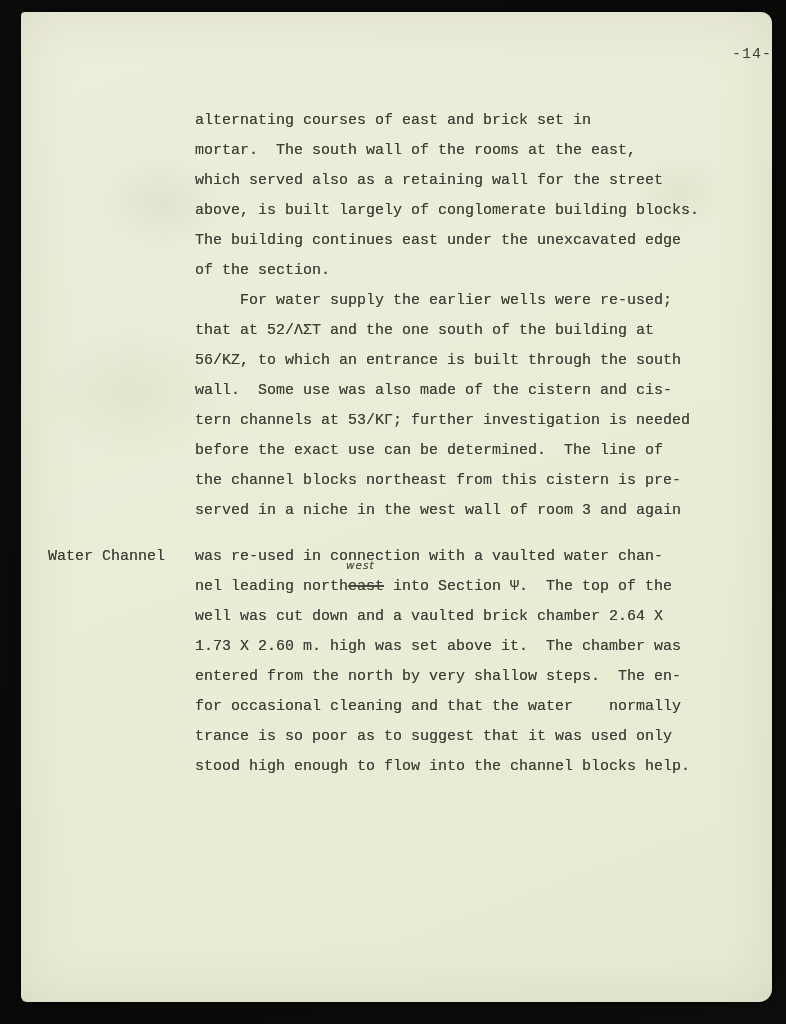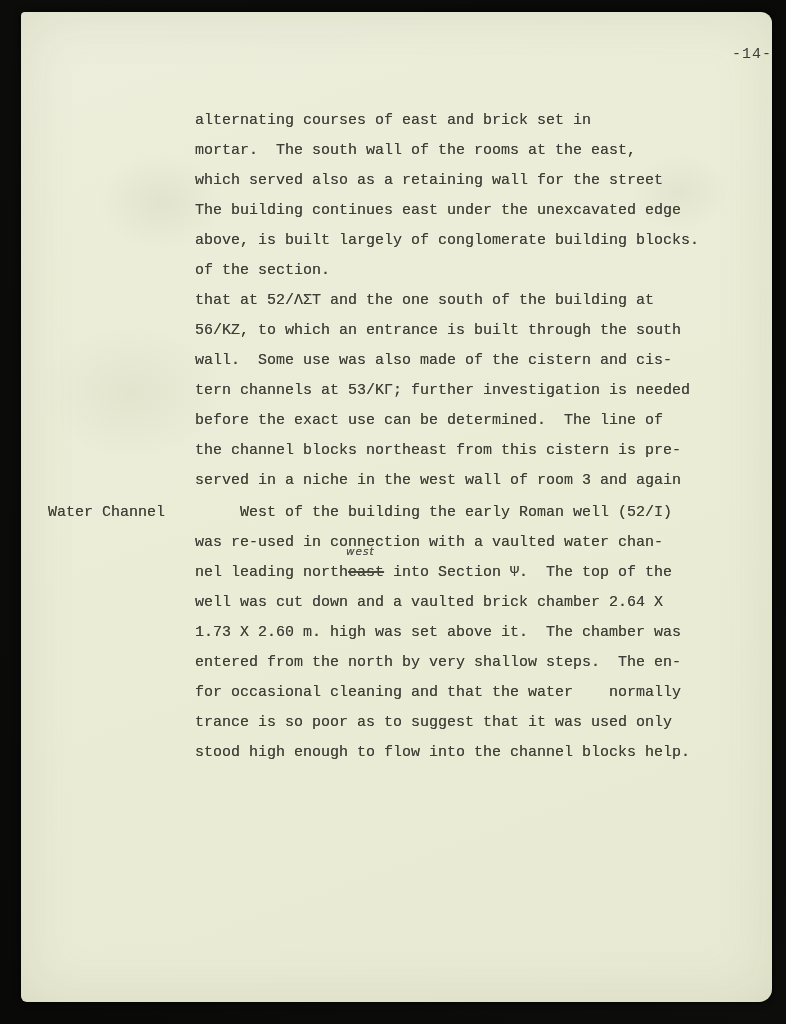--- a/index.html
+++ b/index.html
@@ -49,21 +49,21 @@
   }
   .line {
     white-space: pre;
     font-size: 15px;
     line-height: 30px;
     height: 30px;
     color: #3e3e37;
     text-shadow: 0 0 0.6px rgba(55,55,48,0.65);
   }
   .para { position: relative; }
-  .para-3 { margin-top: 2px; }
+  .para-3 { margin-top: 16px; }
   .margin-label {
     position: absolute;
     left: -147px;
     top: 0;
     white-space: pre;
     font-size: 15px;
     line-height: 30px;
     color: #3e3e37;
     text-shadow: 0 0 0.6px rgba(55,55,48,0.65);
   }
@@ -95,38 +95,38 @@
   <div class="paper">
 
     <div class="pagenum">-14-</div>
 
     <div class="textblock">
 
       <div class="para para-1">
         <div class="line">alternating courses of east and brick set in</div>
         <div class="line">mortar.  The south wall of the rooms at the east,</div>
         <div class="line">which served also as a retaining wall for the street</div>
+        <div class="line">above, is built largely of conglomerate building blocks.</div>
         <div class="line">The building continues east under the unexcavated edge</div>
-        <div class="line">above, is built largely of conglomerate building blocks.</div>
         <div class="line">of the section.</div>
       </div>
 
       <div class="para para-2">
+        <div class="line">     For water supply the earlier wells were re-used;</div>
         <div class="line">that at 52/ΛΣT and the one south of the building at</div>
         <div class="line">56/KZ, to which an entrance is built through the south</div>
         <div class="line">wall.  Some use was also made of the cistern and cis-</div>
         <div class="line">tern channels at 53/KΓ; further investigation is needed</div>
         <div class="line">before the exact use can be determined.  The line of</div>
         <div class="line">the channel blocks northeast from this cistern is pre-</div>
         <div class="line">served in a niche in the west wall of room 3 and again</div>
       </div>
 
       <div class="para para-3">
         <div class="margin-label">Water Channel</div>
-        <div class="line">     West of the building the early Roman well (52/I)</div>
         <div class="line">was re-used in connection with a vaulted water chan-</div>
         <div class="line"><span>nel leading north</span><span class="struck-wrap"><span class="struck">east</span><span class="handwritten">west</span></span><span> into Section Ψ.  The top of the</span></div>
         <div class="line">well was cut down and a vaulted brick chamber 2.64 X</div>
         <div class="line">1.73 X 2.60 m. high was set above it.  The chamber was</div>
         <div class="line">entered from the north by very shallow steps.  The en-</div>
         <div class="line">for occasional cleaning and that the water    normally</div>
         <div class="line">trance is so poor as to suggest that it was used only</div>
         <div class="line">stood high enough to flow into the channel blocks help.</div>
       </div>
 

